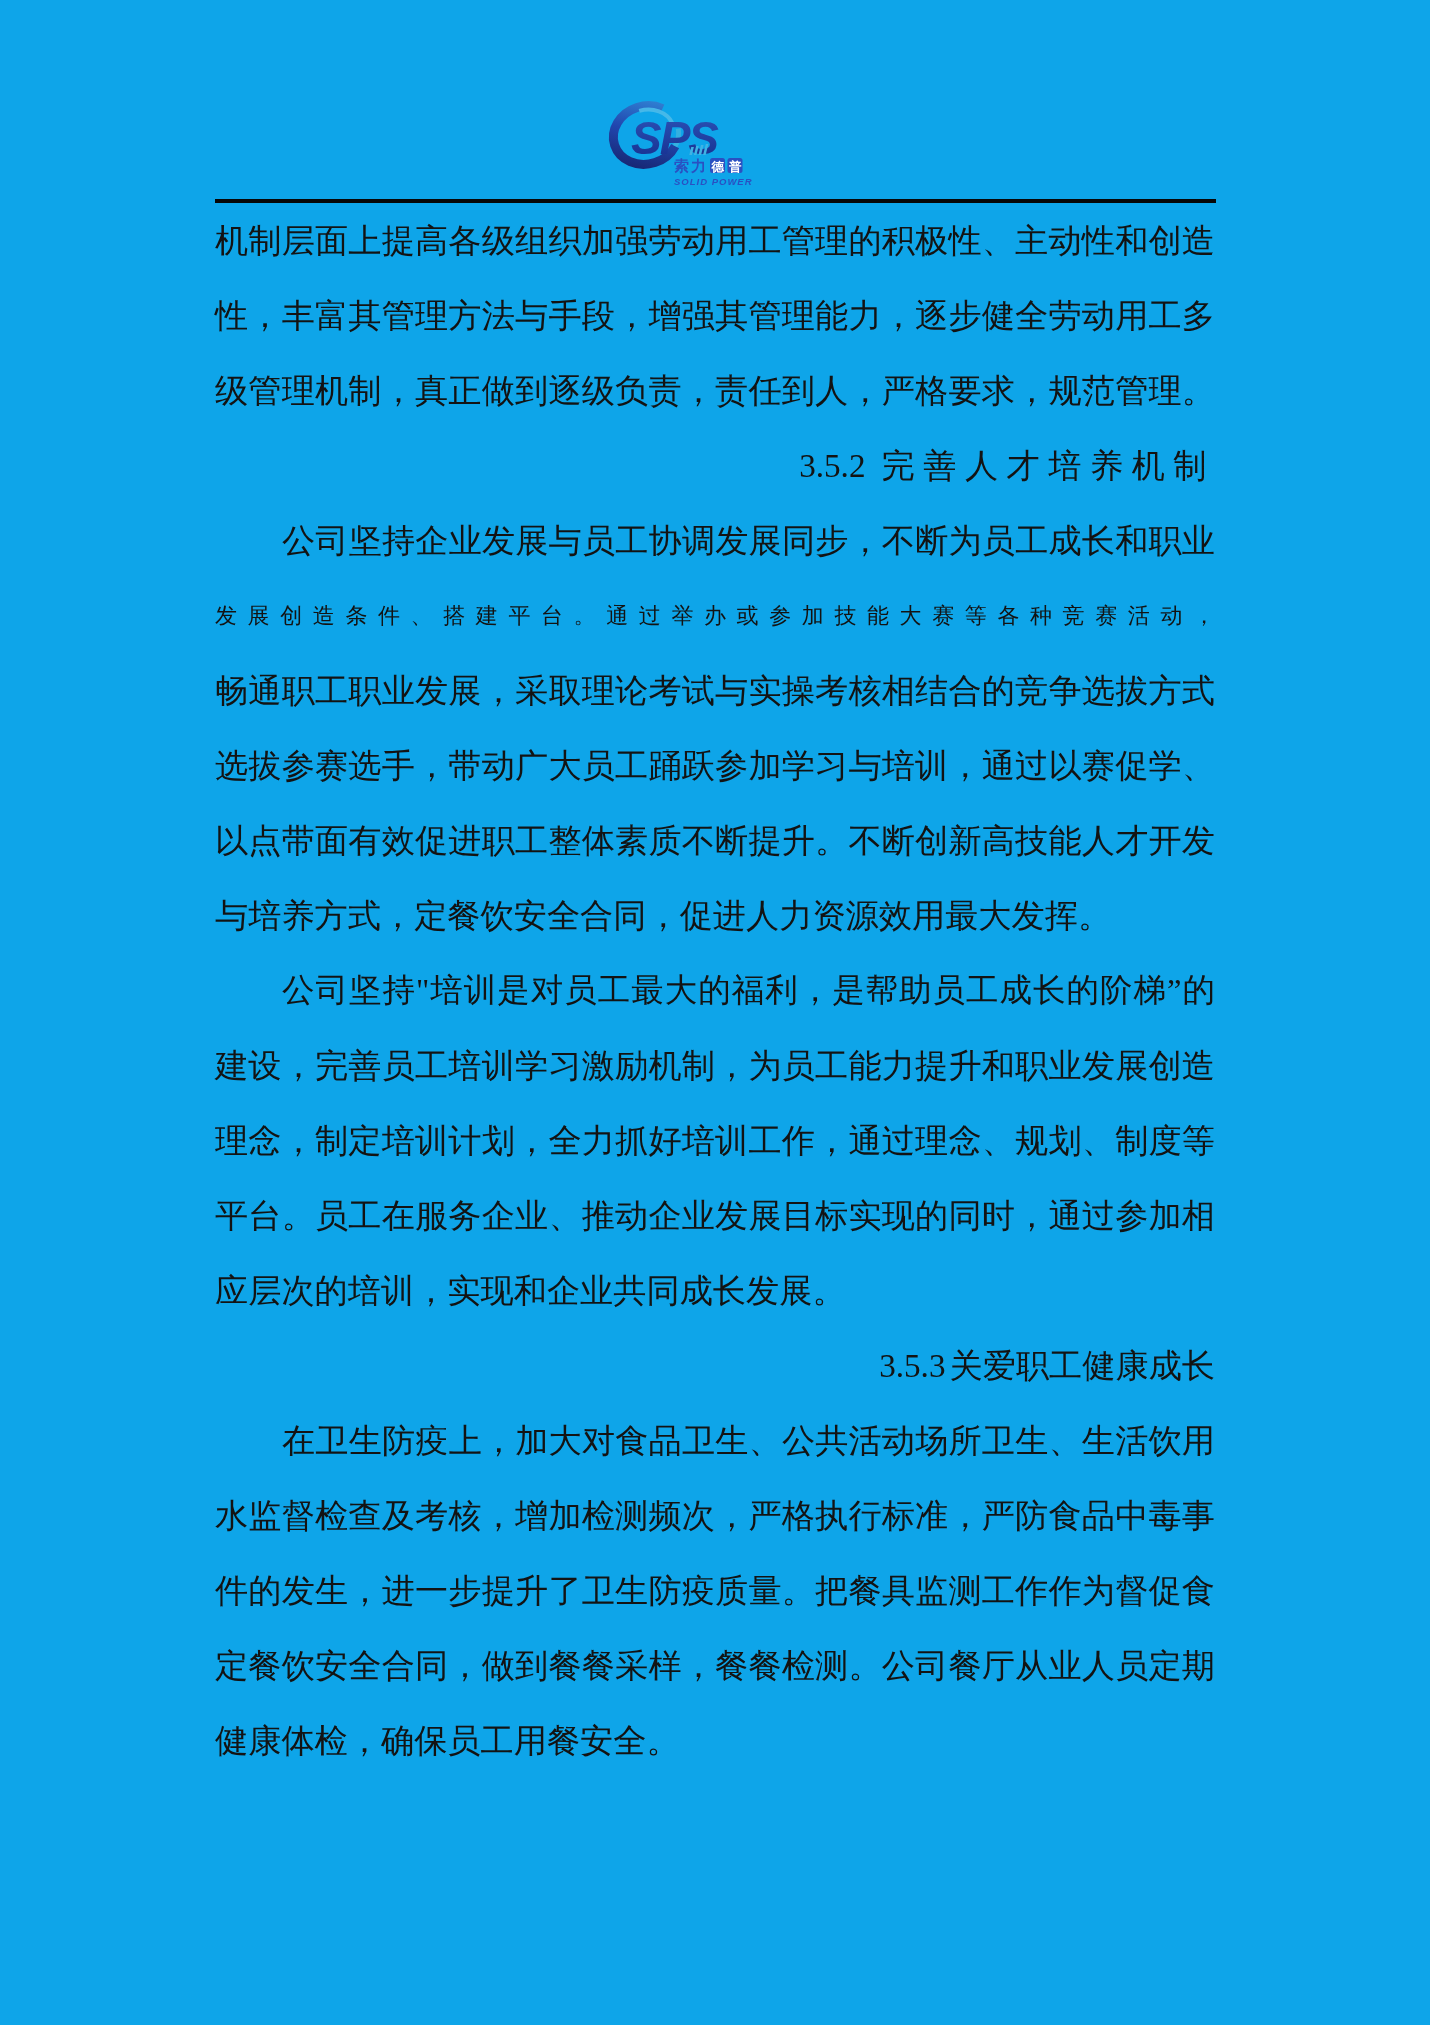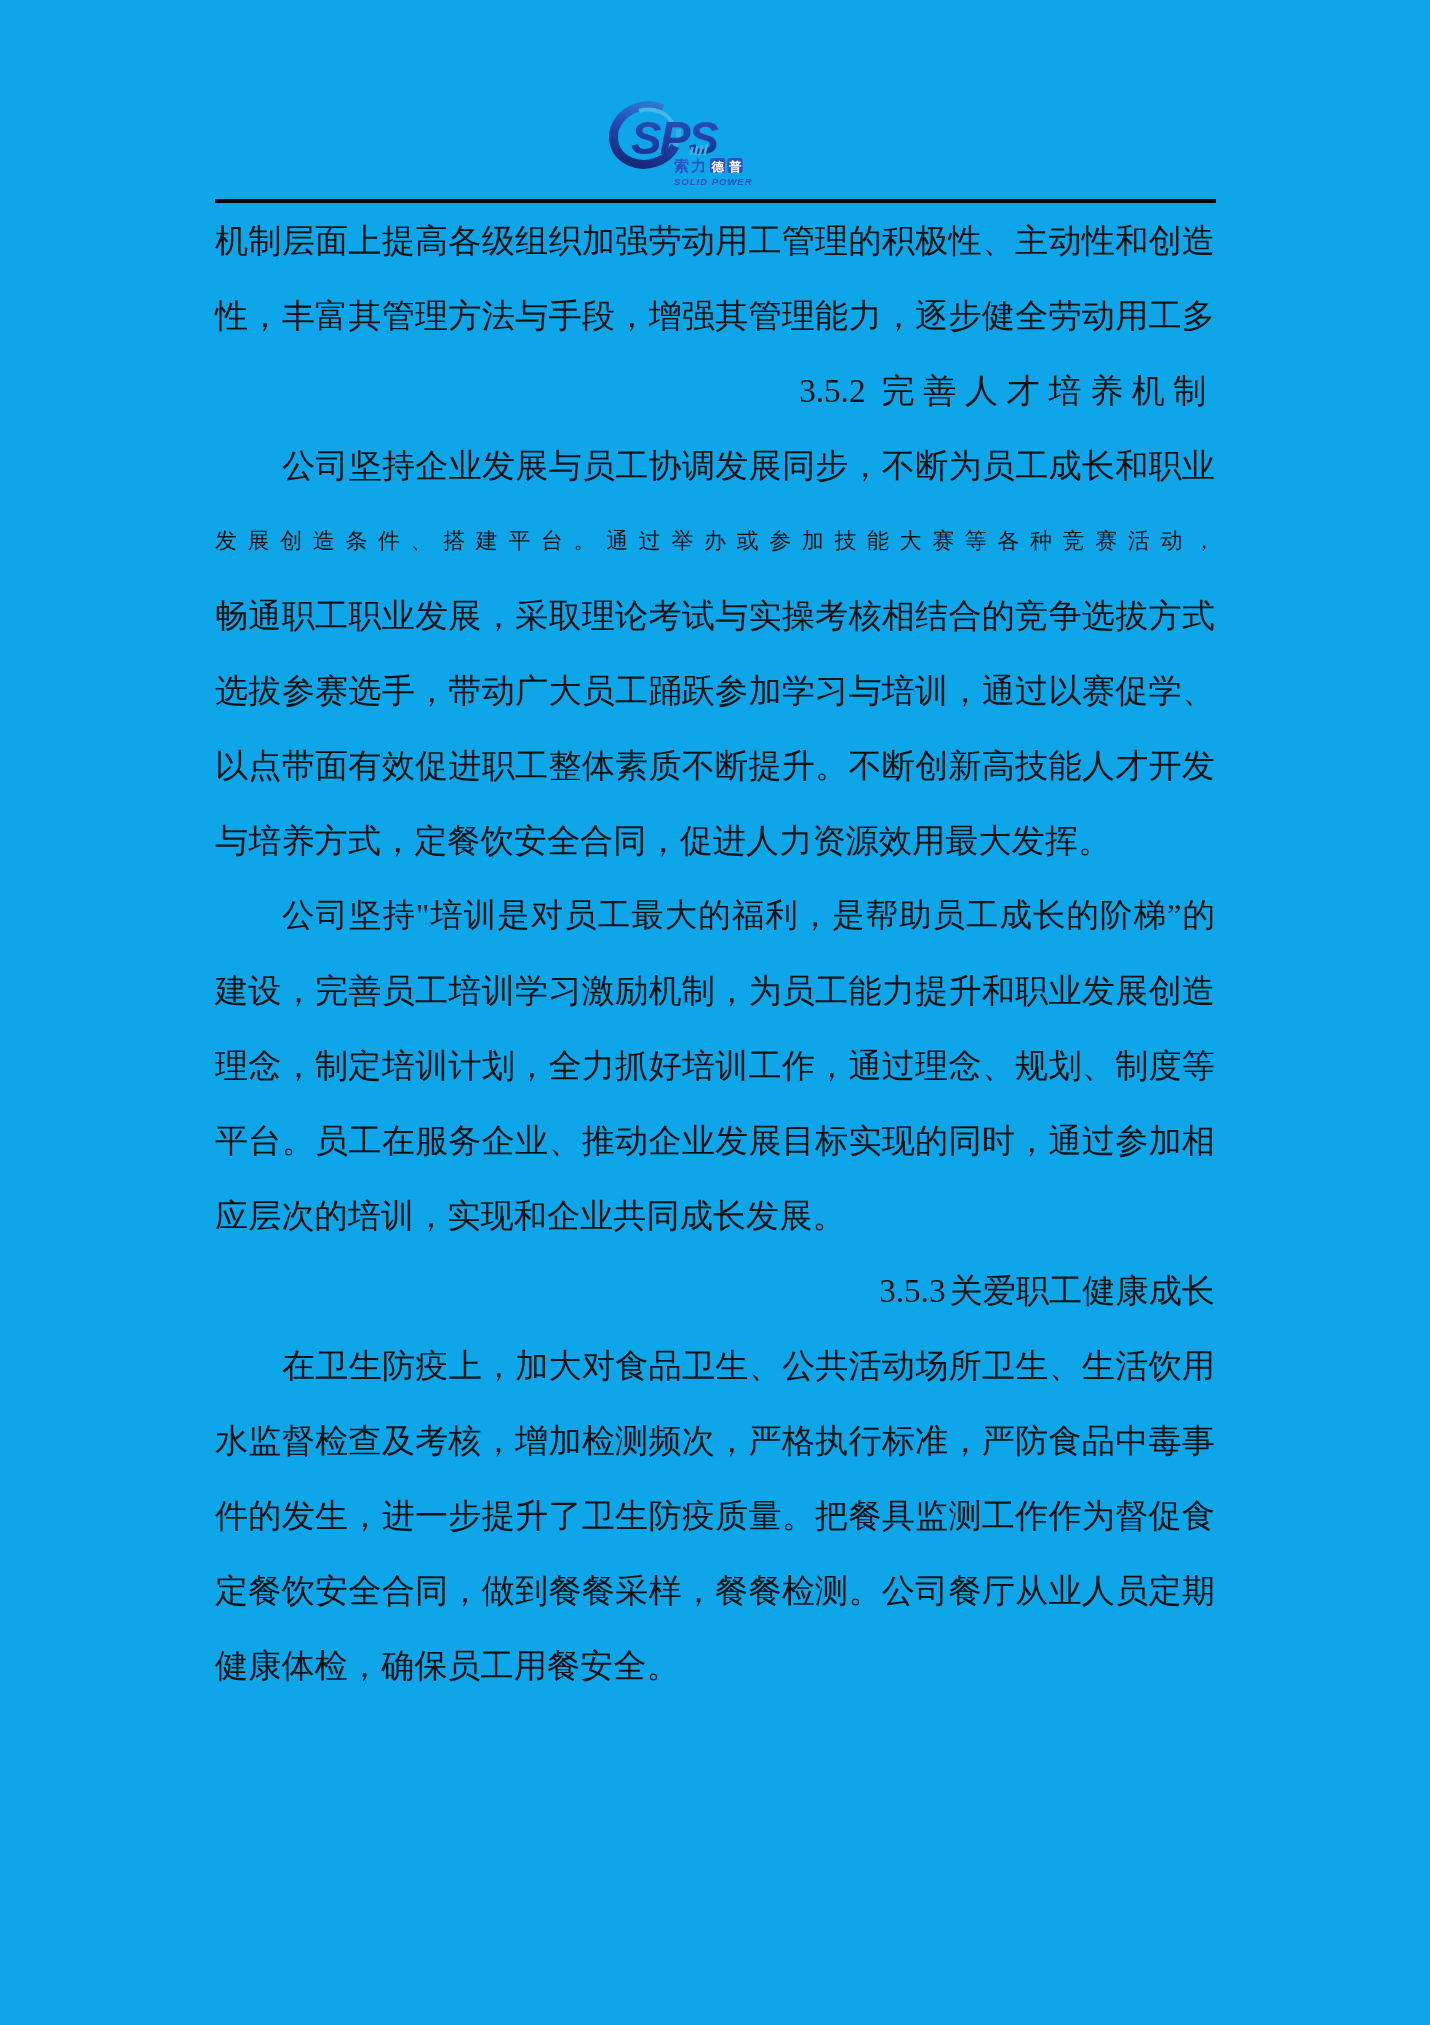--- a/index.html
+++ b/index.html
@@ -78,20 +78,21 @@
       <text x="70" y="95" font-family="Liberation Sans, sans-serif" font-size="9.5" font-weight="bold" font-style="italic" letter-spacing="1" fill="#2a50c2">SOLID POWER</text>
     </svg>
   </div>
 
   <div class="divider"></div>
 
   <div class="content">
 
     <div class="ln full">机制层面上提高各级组织加强劳动用工管理的积极性、主动性和创造</div>
     <div class="ln full">性，丰富其管理方法与手段，增强其管理能力，逐步健全劳动用工多</div>
+    <div class="ln full">级管理机制，真正做到逐级负责，责任到人，严格要求，规范管理。</div>
 
     <div class="ln hd"><span class="num">3.5.2</span><span class="ti ti-wide">完善人才培养机制</span></div>
 
     <div class="ln full indent">公司坚持企业发展与员工协调发展同步，不断为员工成长和职业</div>
     <div class="ln full c31">发展创造条件、搭建平台。通过举办或参加技能大赛等各种竞赛活动，</div>
     <div class="ln full">畅通职工职业发展，采取理论考试与实操考核相结合的竞争选拔方式</div>
     <div class="ln full">选拔参赛选手，带动广大员工踊跃参加学习与培训，通过以赛促学、</div>
     <div class="ln full">以点带面有效促进职工整体素质不断提升。不断创新高技能人才开发</div>
     <div class="ln left">与培养方式，定餐饮安全合同，促进人力资源效用最大发挥。</div>
 

